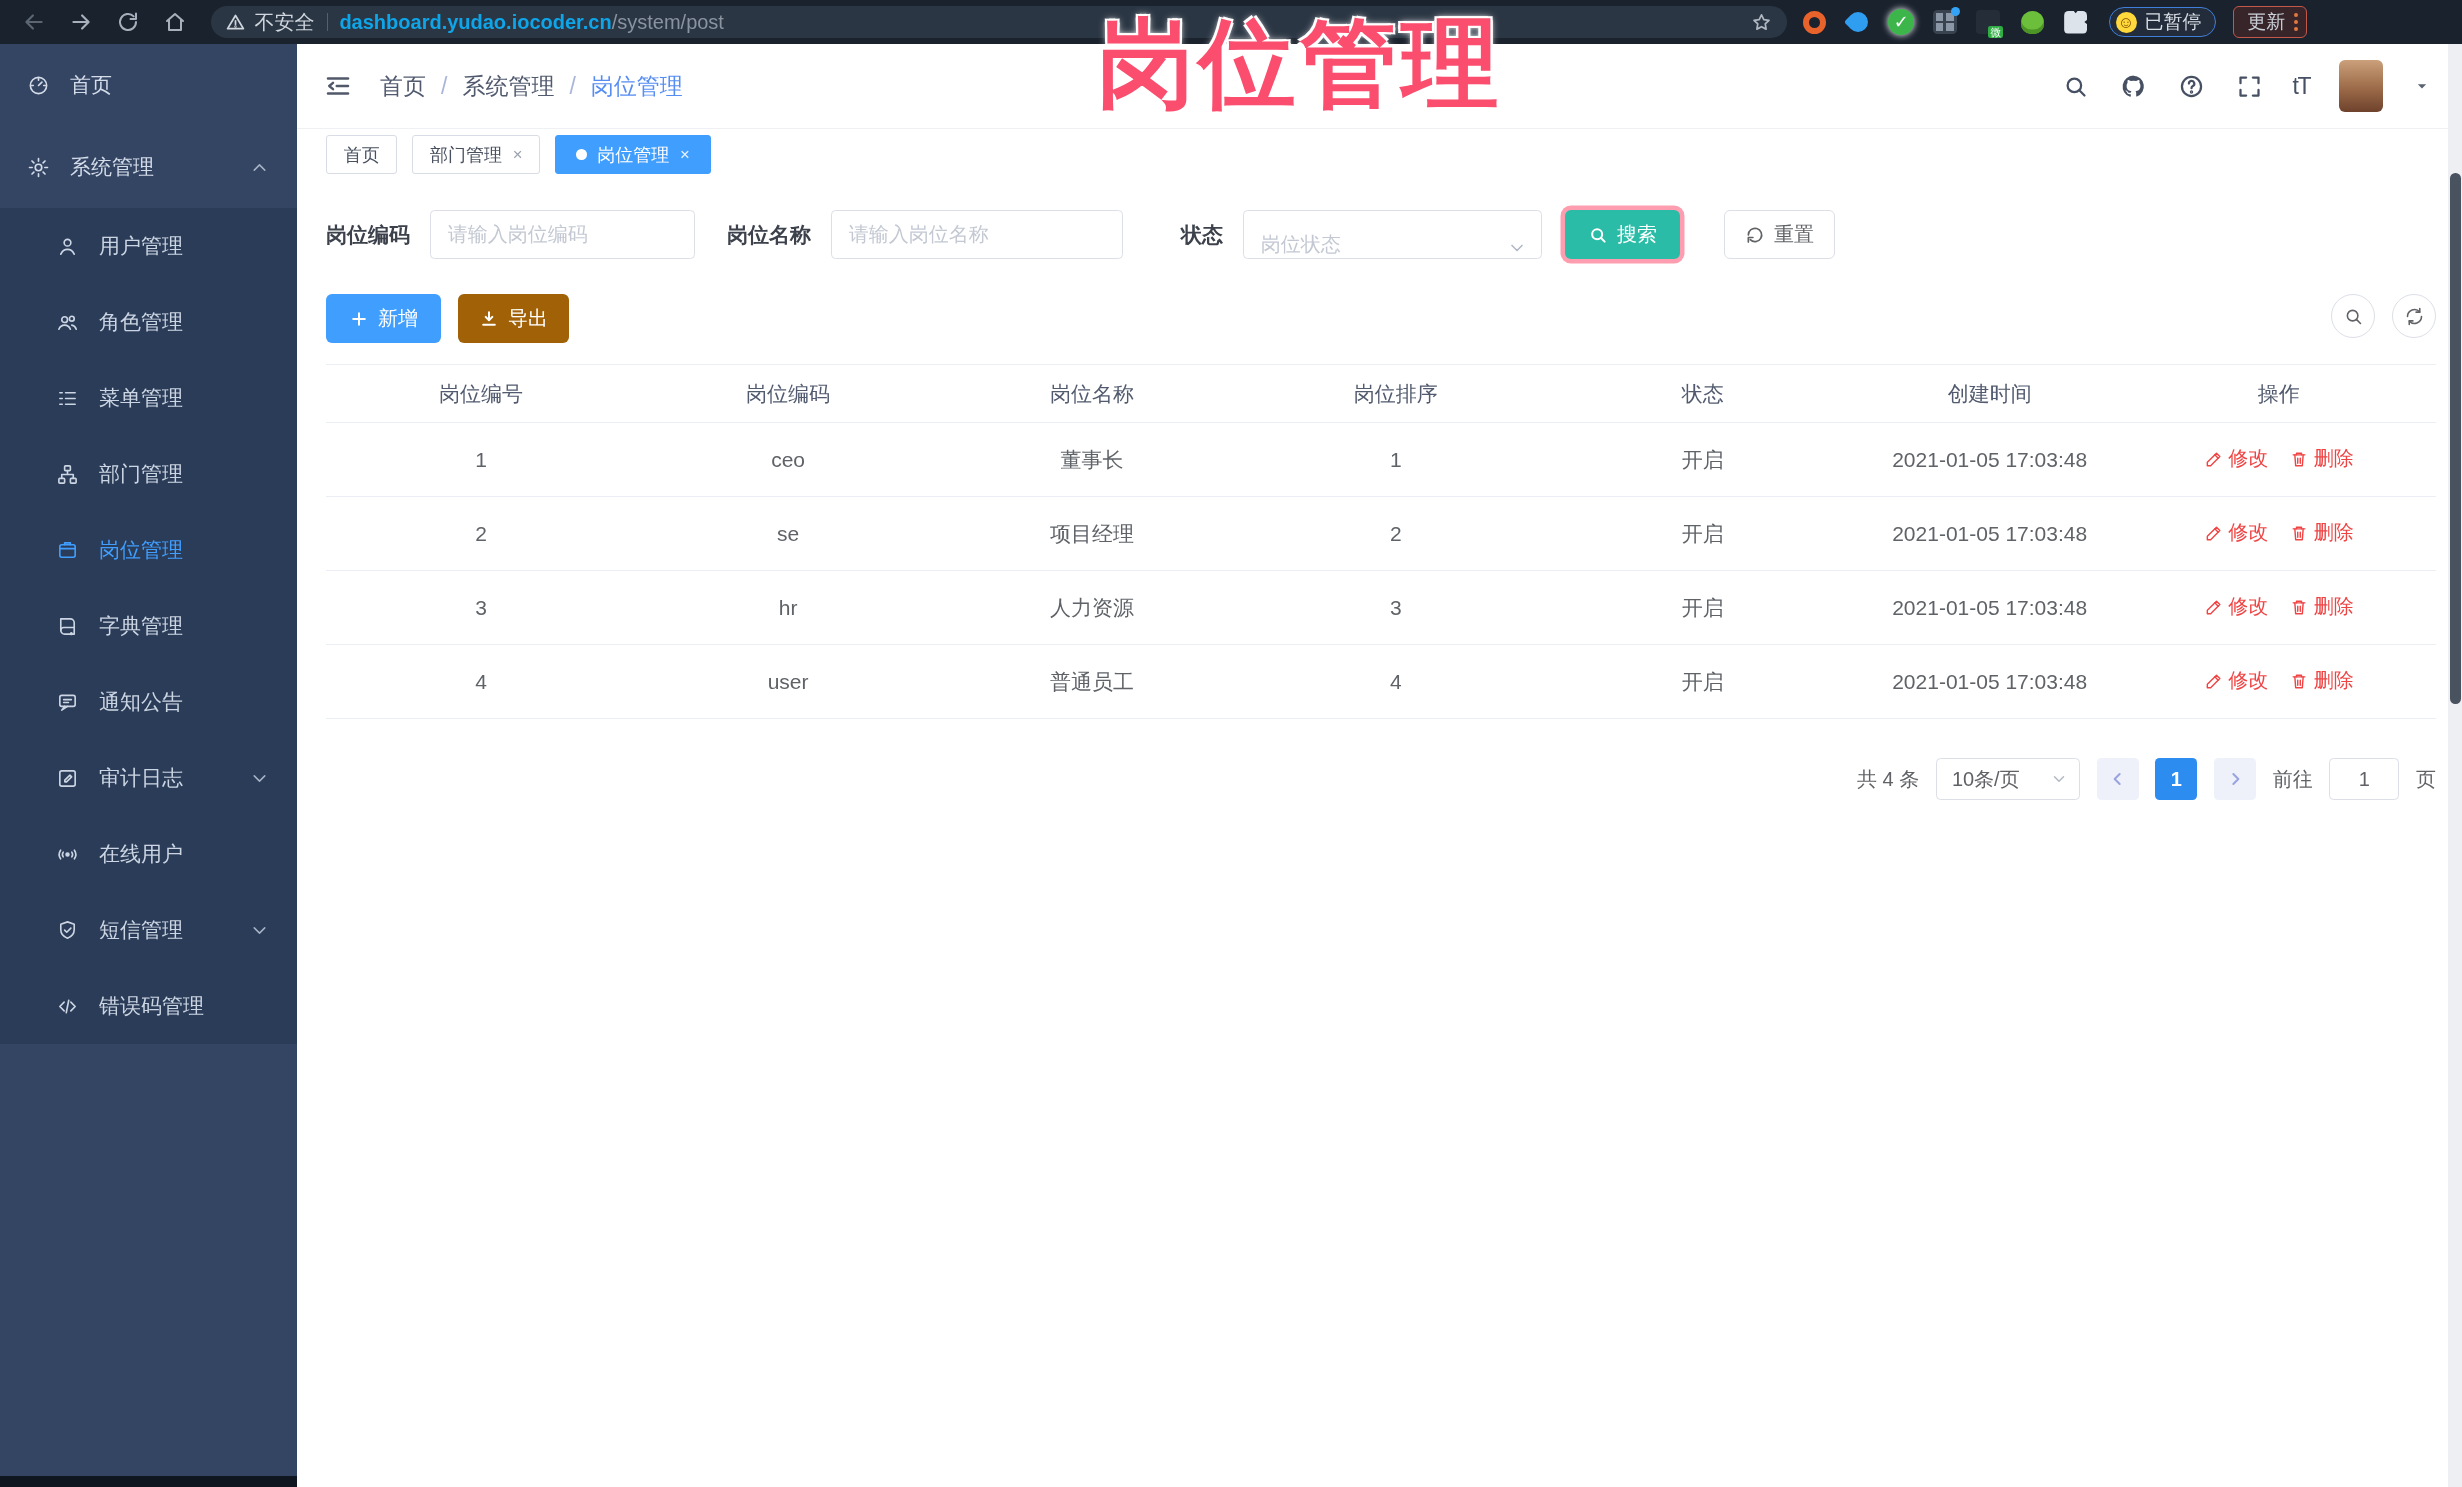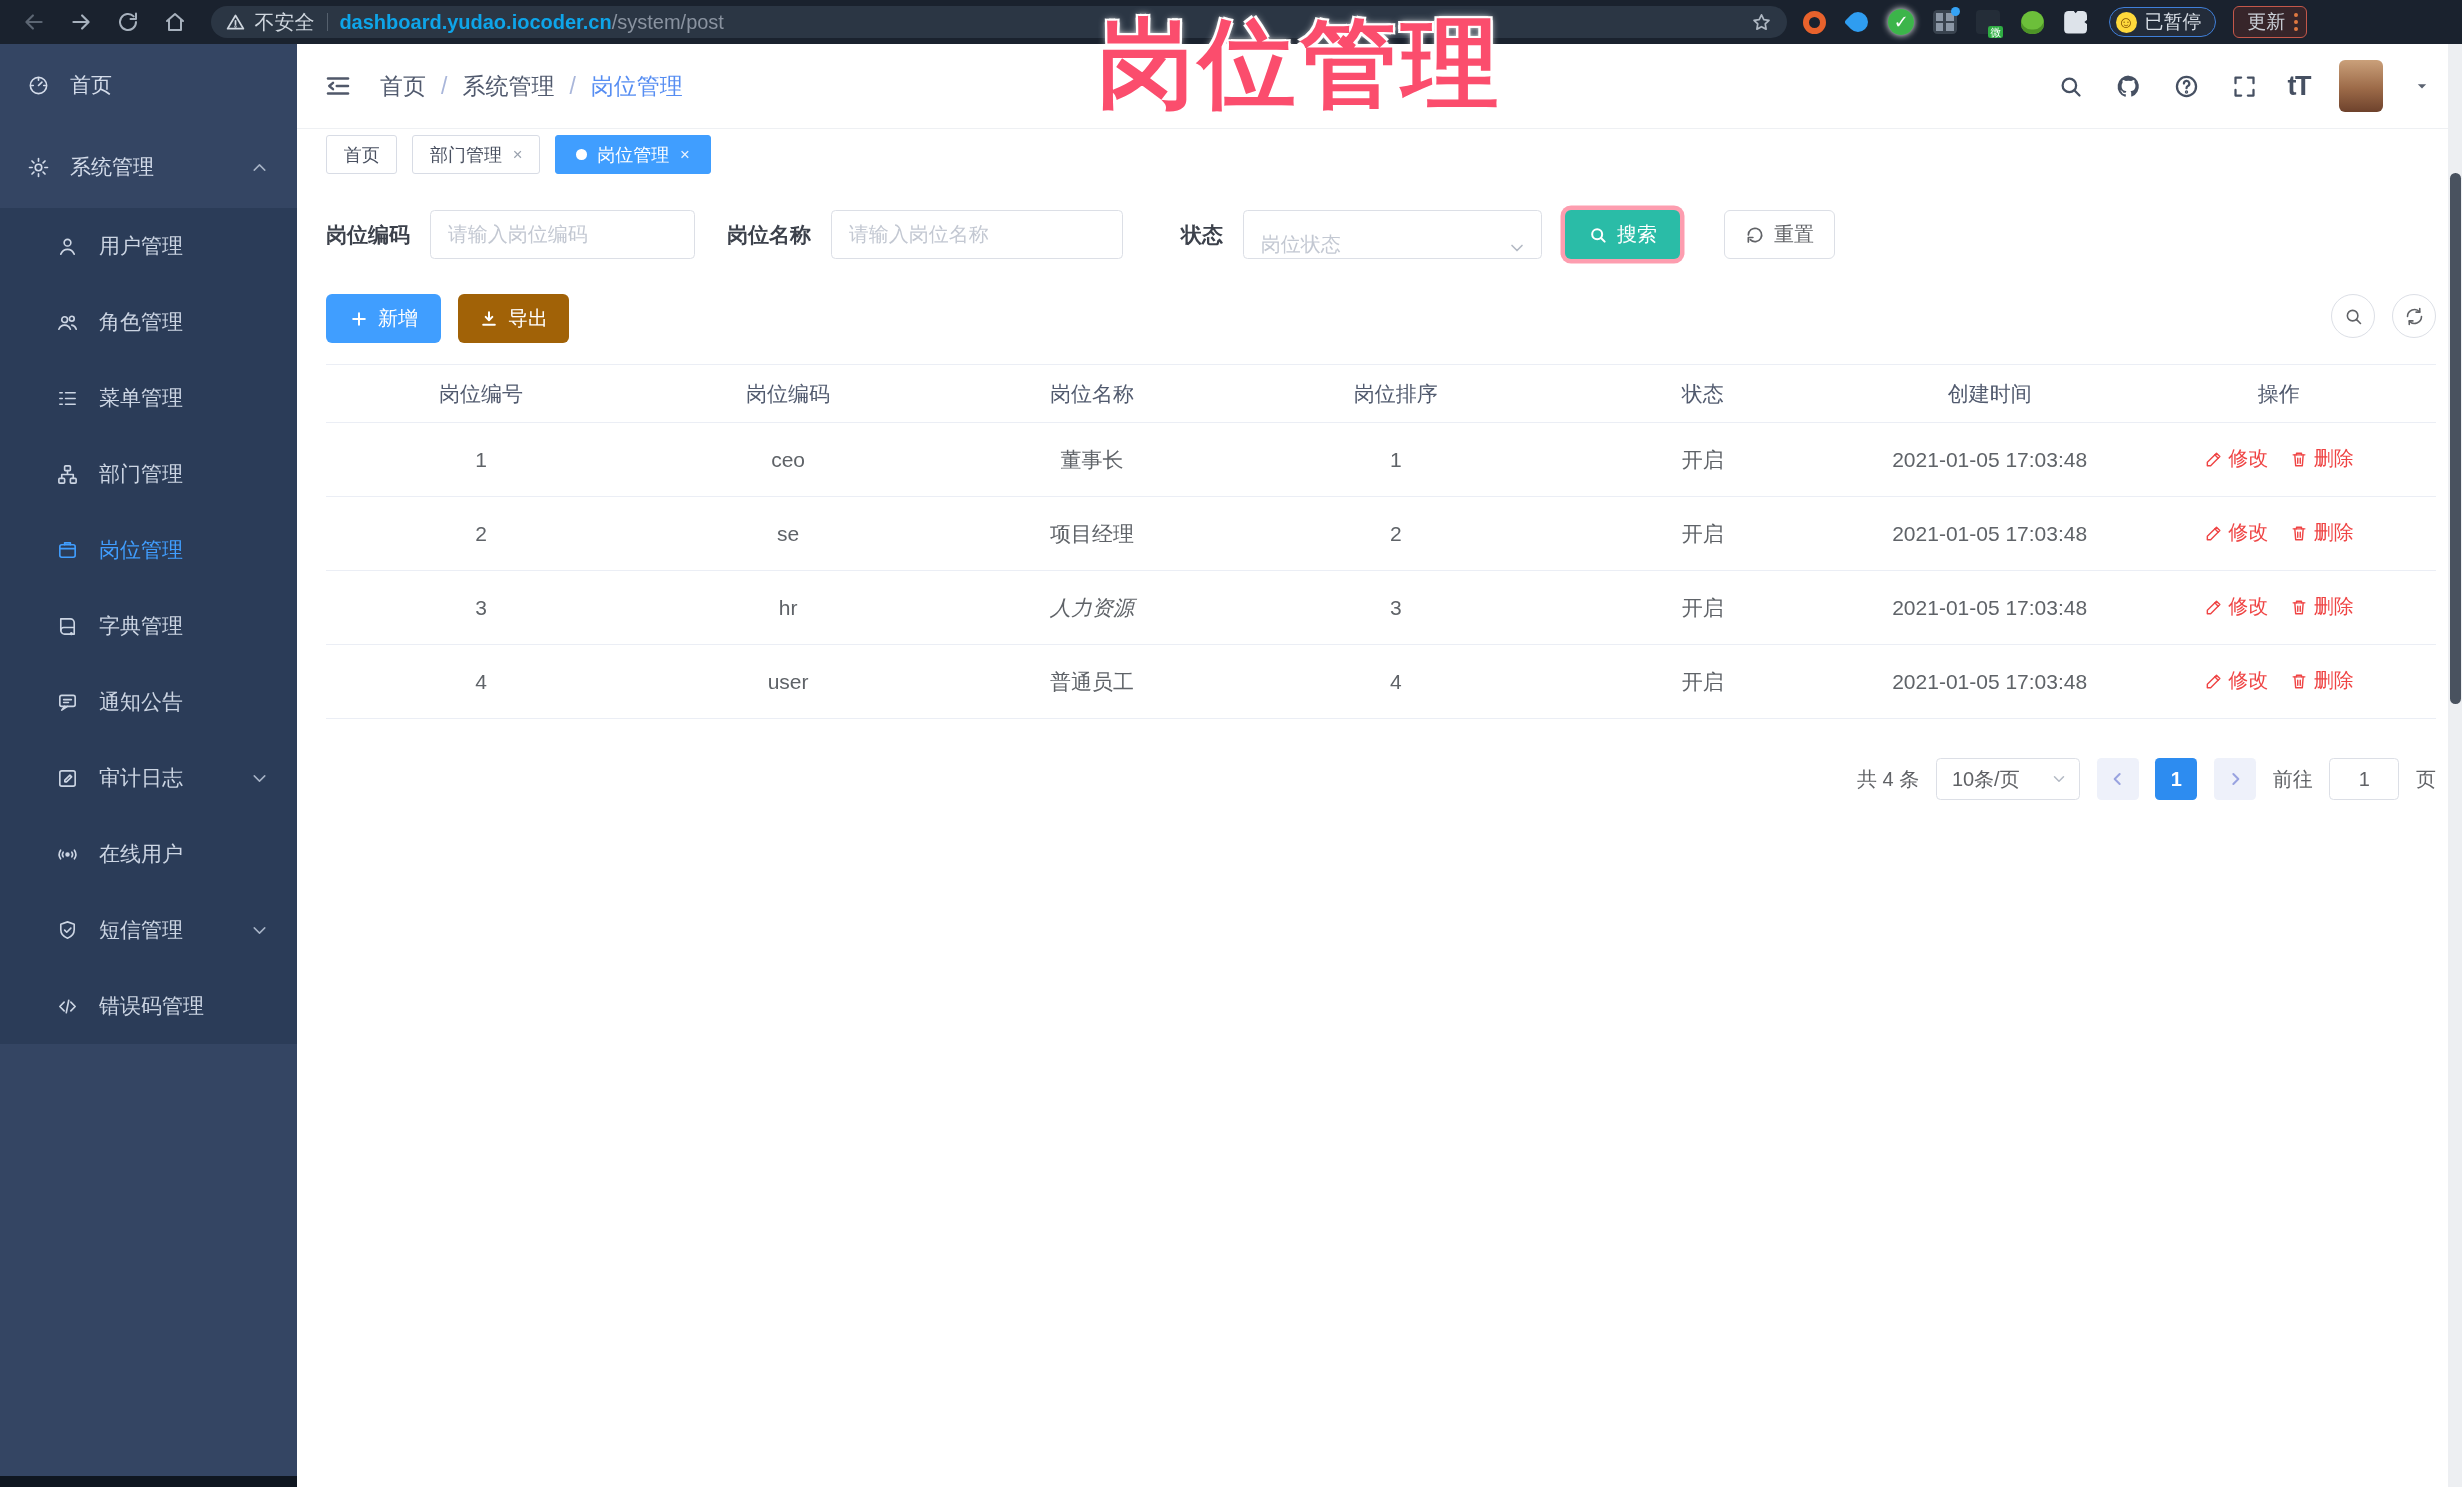--- a/index.html
+++ b/index.html
@@ -48,21 +48,21 @@
   #sidebar-scroll{position:absolute;left:297px;top:1304px;width:7.6px;height:184px;background:#d7e7f6}
 
   
   #app-header{position:absolute;left:297px;top:44px;width:2165px;height:85px;background:#fff;border-bottom:0.8px solid #eef0f3;display:flex;align-items:center}
   #fold-btn{margin-left:26px;width:30px;height:30px;color:#50586a;cursor:pointer}
   #breadcrumb{margin-left:27px;display:flex;align-items:center;font-size:23px;color:#515a6e;gap:15px}
   #breadcrumb .bc-sep{color:#a9b6da}
   #breadcrumb .bc-last{color:#568df2;cursor:pointer}
   #header-right{margin-left:auto;display:flex;align-items:center;gap:29px;padding-right:30px;color:#465062}
   .hd-ico{width:29px;height:29px;cursor:pointer;display:flex;align-items:center;justify-content:center}
-  .hd-tt{font-size:27px;font-weight:bold;cursor:pointer;letter-spacing:-1.5px}
+  .hd-tt{font-size:23px;font-weight:normal;cursor:pointer;letter-spacing:-1.5px}
   #avatar{width:44px;height:52px;border-radius:6px;background:linear-gradient(180deg,#caa07a 0%,#9c6a48 55%,#6e422c 100%);cursor:pointer}
   #avatar-caret{color:#5a6270;width:20px;height:20px;cursor:pointer}
 
   
   #tabbar{position:absolute;left:297px;top:129px;width:2165px;height:52px;background:#fff;border-bottom:0.8px solid #e4e7ed;display:flex;align-items:center;gap:15px;padding-left:29px}
   .tag-tab{height:39px;border:0.8px solid #d8dce5;background:#fff;border-radius:3px;display:flex;align-items:center;padding:0 16.7px;font-size:18px;color:#495060;cursor:pointer;gap:10.6px}
   .tag-tab .tab-close{font-size:16.7px;color:#9aa2ae;cursor:pointer}
   .tag-tab.active{background:#409eff;border-color:#409eff;color:#fff;padding:0 20px}
   .tag-tab.active .tab-dot{width:10.6px;height:10.6px;border-radius:50%;background:#fff}
   .tag-tab.active .tab-close{color:#eaf3ff}
@@ -559,21 +559,21 @@
                   <path d="M7 7l1 13h8l1-13"></path>
                   <path d="M10.5 11v6M13.5 11v6"></path>
                 </svg>
               </span>
               <span>删除</span>
             </span></span>
         </div>
         <div class="t-row t-body-row">
           <span class="t-cell" style="width: 14.7%;">3</span>
           <span class="t-cell" style="width: 14.4%;">hr</span>
-          <span class="t-cell" style="width: 14.4%; font-style: italic;">人力资源</span>
+          <span class="t-cell" style="width: 14.4%;">人力资源</span>
           <span class="t-cell" style="width: 14.4%;">3</span>
           <span class="t-cell" style="width: 14.7%;">开启</span>
           <span class="t-cell" style="width: 12.5%;">2021-01-05 17:03:48</span>
           <span class="t-cell" style="width: 14.9%;"><span class="op-link">
               <span class="op-ico">
                 <svg viewBox="0 0 24 24" width="20" height="20" fill="none" stroke="currentColor" stroke-width="1.7" stroke-linecap="round" stroke-linejoin="round">
                   <path d="M4 20h4L19 9l-4-4L4 16z"></path>
                   <path d="M13 7l4 4"></path>
                 </svg>
               </span>

